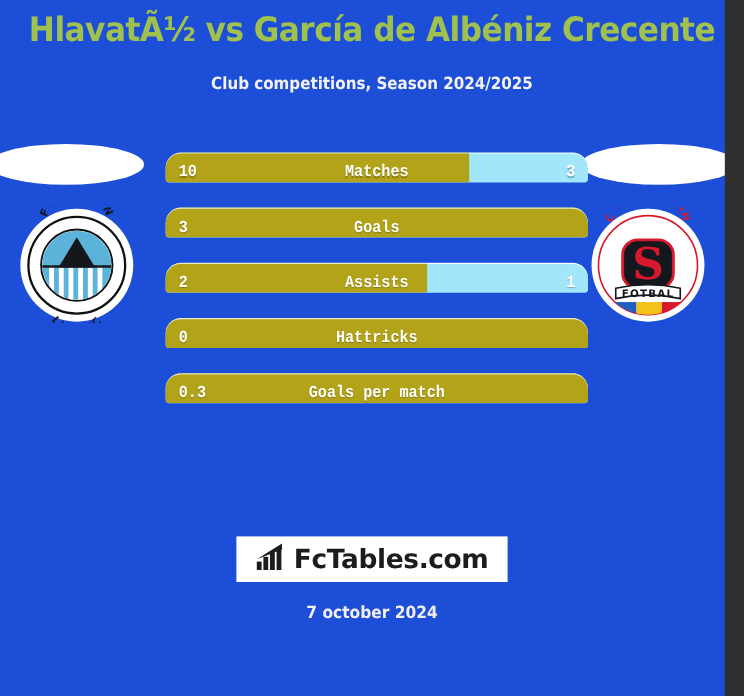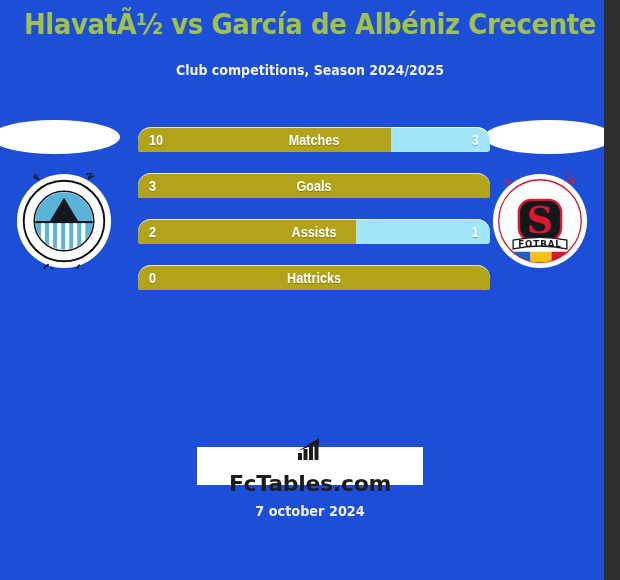--- a/index.html
+++ b/index.html
@@ -111,22 +111,22 @@
     border-radius: 13px 13px 3px 3px;
     border-top: 1px solid rgba(255,255,255,0.75);
     box-sizing: border-box;
     pointer-events: none;
   }
   .bar-text {
     position: absolute;
     left: 0; top: 0;
     width: 100%; height: 25px;
     display: flex;
-    align-items: center;
-    font-family: Liberation Sans, sans-serif;
+    align-items: flex-end;
+    font-family: Liberation Mono, monospace;
     font-weight: bold;
     font-size: 14px;
     color: #ffffff;
     text-shadow: 0 1px 1px rgba(0,0,0,0.28);
   }
   .val-left {
     position: absolute;
     left: 11px;
     transform: scaleX(0.9);
     transform-origin: left center;
@@ -151,21 +151,20 @@
     position: absolute;
     left: 197px;
     top: 447px;
     width: 226px;
     height: 38px;
     background: #ffffff;
     display: flex;
     align-items: center;
     justify-content: center;
     gap: 6px;
-    flex-direction: column;
   }
   .fct-text {
     font-family: "DejaVu Sans", sans-serif;
     font-weight: bold;
     font-size: 22px;
     color: #1c1c1c;
     letter-spacing: -0.3px;
   }
 
   
@@ -293,20 +292,31 @@
         <div class="bar-fill full" style="width:100%"></div>
         <div class="bar-outline"></div>
       </div>
       <div class="bar-text">
         <span class="val-left">0</span>
         <span class="label-mid">Hattricks</span>
         <span class="val-right"></span>
       </div>
     </div>
 
+    <div class="bar-row">
+      <div class="bar-track">
+        <div class="bar-fill full" style="width:100%"></div>
+        <div class="bar-outline"></div>
+      </div>
+      <div class="bar-text">
+        <span class="val-left">0.3</span>
+        <span class="label-mid">Goals per match</span>
+        <span class="val-right"></span>
+      </div>
+    </div>
 
 
 
   </div>
 
   <div class="fctables">
     <span>
       <svg width="26" height="24" viewBox="0 0 26 24" aria-hidden="true">
         <rect x="1" y="16" width="4" height="7" fill="#1c1c1c"></rect>
         <rect x="6.5" y="12" width="4" height="11" fill="#1c1c1c"></rect>

